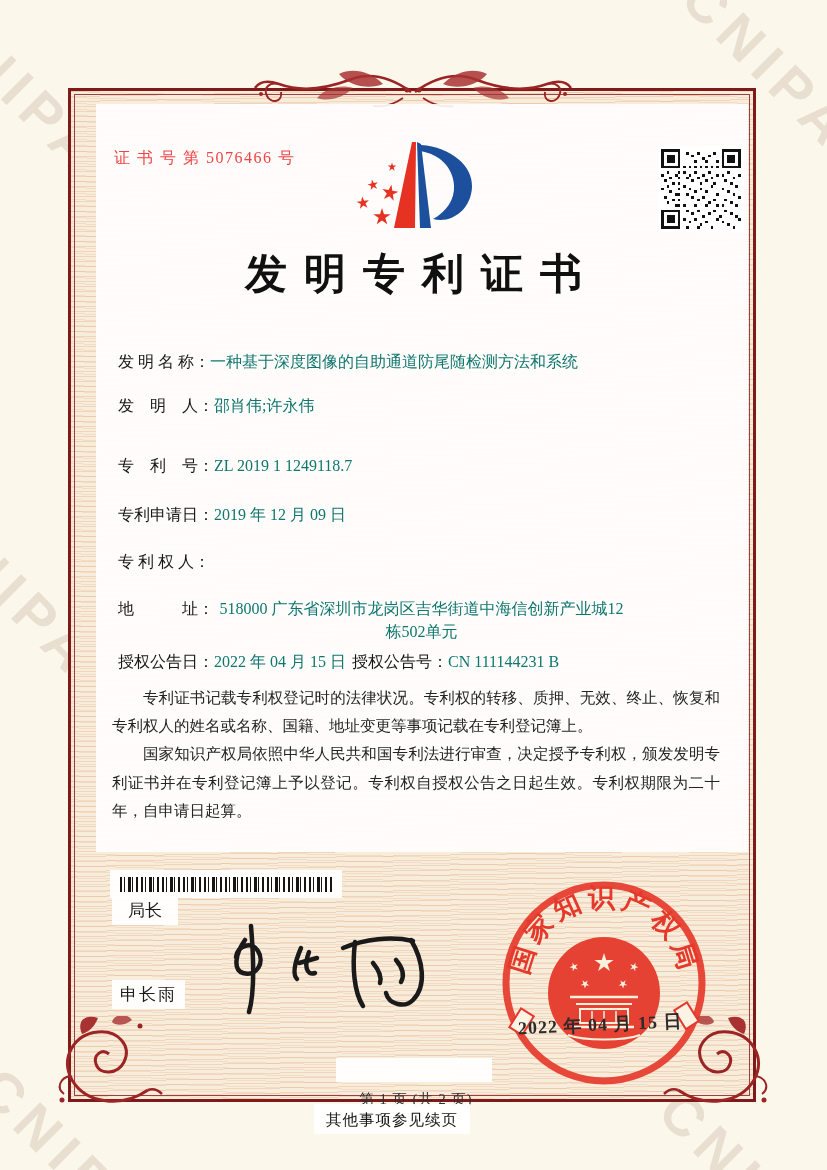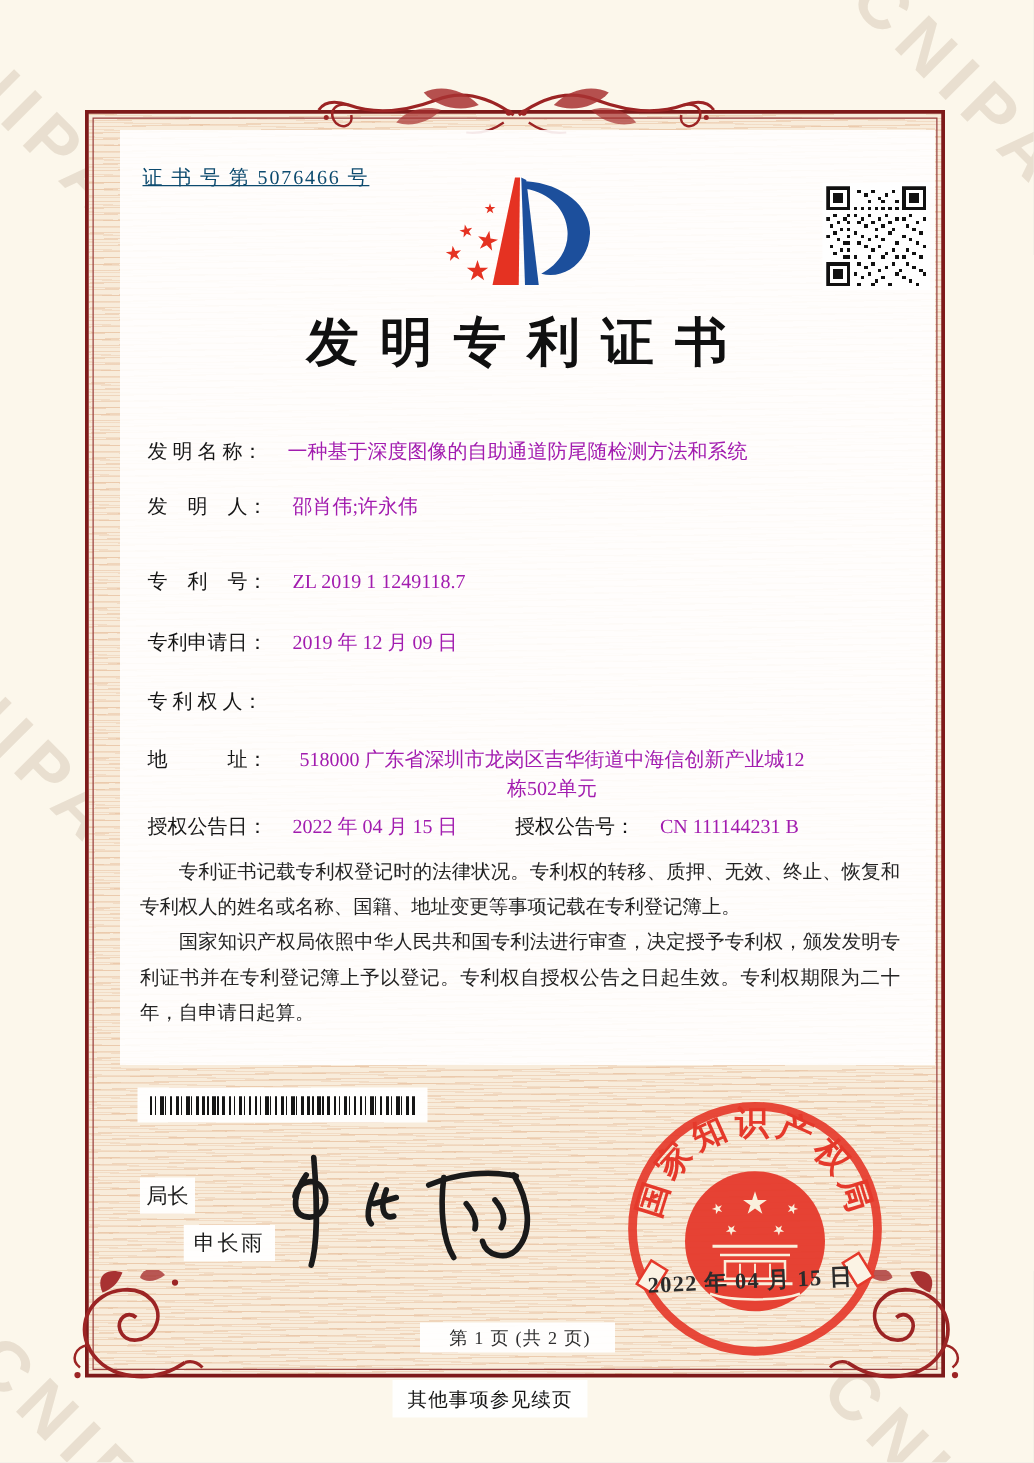--- a/index.html
+++ b/index.html
@@ -42,35 +42,35 @@
     position:absolute;left:3px;top:3px;right:3px;bottom:3px;
     border:1px solid #9a4040;
   }
   .panel{
     position:absolute;left:96px;top:104px;width:652px;height:748px;
     background:rgba(255,255,255,0.90);
   }
   .strip{position:absolute;background:rgba(255,255,255,0.95);}
   
   .cert-no{
-    position:absolute;left:114px;top:132px;
-    font-size:16px;letter-spacing:1.5px;color:#0c4a6e;text-decoration:underline;
+    position:absolute;left:114px;top:148px;
+    font-size:16px;letter-spacing:1.5px;color:#ef4444;
   }
   .logo{position:absolute;left:336px;top:132px;}
   .qr{position:absolute;left:658px;top:146px;background:#fff;padding:3px;}
   .title{
     position:absolute;left:0;right:0;top:246px;
     text-align:center;
     font-size:42px;font-weight:bold;color:#101010;
     letter-spacing:17px;text-indent:17px;
   }
   
-  .row{position:absolute;left:118px;display:flex;font-size:16px;line-height:1.45;gap:20px;}
+  .row{position:absolute;left:118px;display:flex;font-size:16px;line-height:1.45;}
   .row .lab{flex:none;white-space:pre;color:#161616;}
-  .row .val{color:#a21caf;}
+  .row .val{color:#0f766e;}
   .val-addr{width:415px;text-align:center;}
   .grant-gap{width:6px;flex:none;}
   
   .legal{
     position:absolute;left:112px;top:684px;width:608px;
     font-size:15.5px;line-height:1.82;color:#242424;
     text-align:justify;
   }
   .legal p{margin:0;text-indent:2em;}
   
@@ -78,35 +78,35 @@
   .barcode{
     position:absolute;left:120px;top:877px;width:212px;height:15px;
     background:repeating-linear-gradient(90deg,
       #151515 0 2px, rgba(0,0,0,0) 2px 4px,
       #151515 4px 5px, rgba(0,0,0,0) 5px 8px,
       #151515 8px 11px, rgba(0,0,0,0) 11px 12px,
       #151515 12px 13px, rgba(0,0,0,0) 13px 16px,
       #151515 16px 18px, rgba(0,0,0,0) 18px 21px);
   }
   
-  .officer-title{left:112px;top:942px;padding:3px 5px;font-size:17px;}
-  .officer-name{left:112px;top:980px;padding:3px 8px;font-size:17px;letter-spacing:2px;margin-left:35px;}
+  .officer-title{left:112px;top:896px;padding:3px 16px;font-size:17px;}
+  .officer-name{left:112px;top:980px;padding:3px 8px;font-size:17px;letter-spacing:2px;}
   .signature{position:absolute;left:205px;top:912px;}
   
   .seal{position:absolute;left:497px;top:876px;}
   .seal-date{
     position:absolute;left:518px;top:1012px;width:190px;
     font-size:18px;font-weight:bold;color:#2b2b2b;
     letter-spacing:1px;transform:rotate(-2.5deg);
     white-space:nowrap;
   }
   
   .page-no{left:336px;top:1058px;width:156px;height:24px;}
   .page-no-text{
-    position:absolute;left:336px;top:1061px;width:160px;
+    position:absolute;left:336px;top:1090px;width:160px;
     text-align:center;font-size:14.5px;letter-spacing:1px;color:#2e2e2e;
   }
   .cont-note{left:314px;top:1104px;width:156px;height:30px;}
   .cont-note-text{
     position:absolute;left:314px;top:1110px;width:156px;
     text-align:center;font-size:15.5px;color:#141414;letter-spacing:1px;
   }
   .orn{position:absolute;}
 </style>
 </head>

